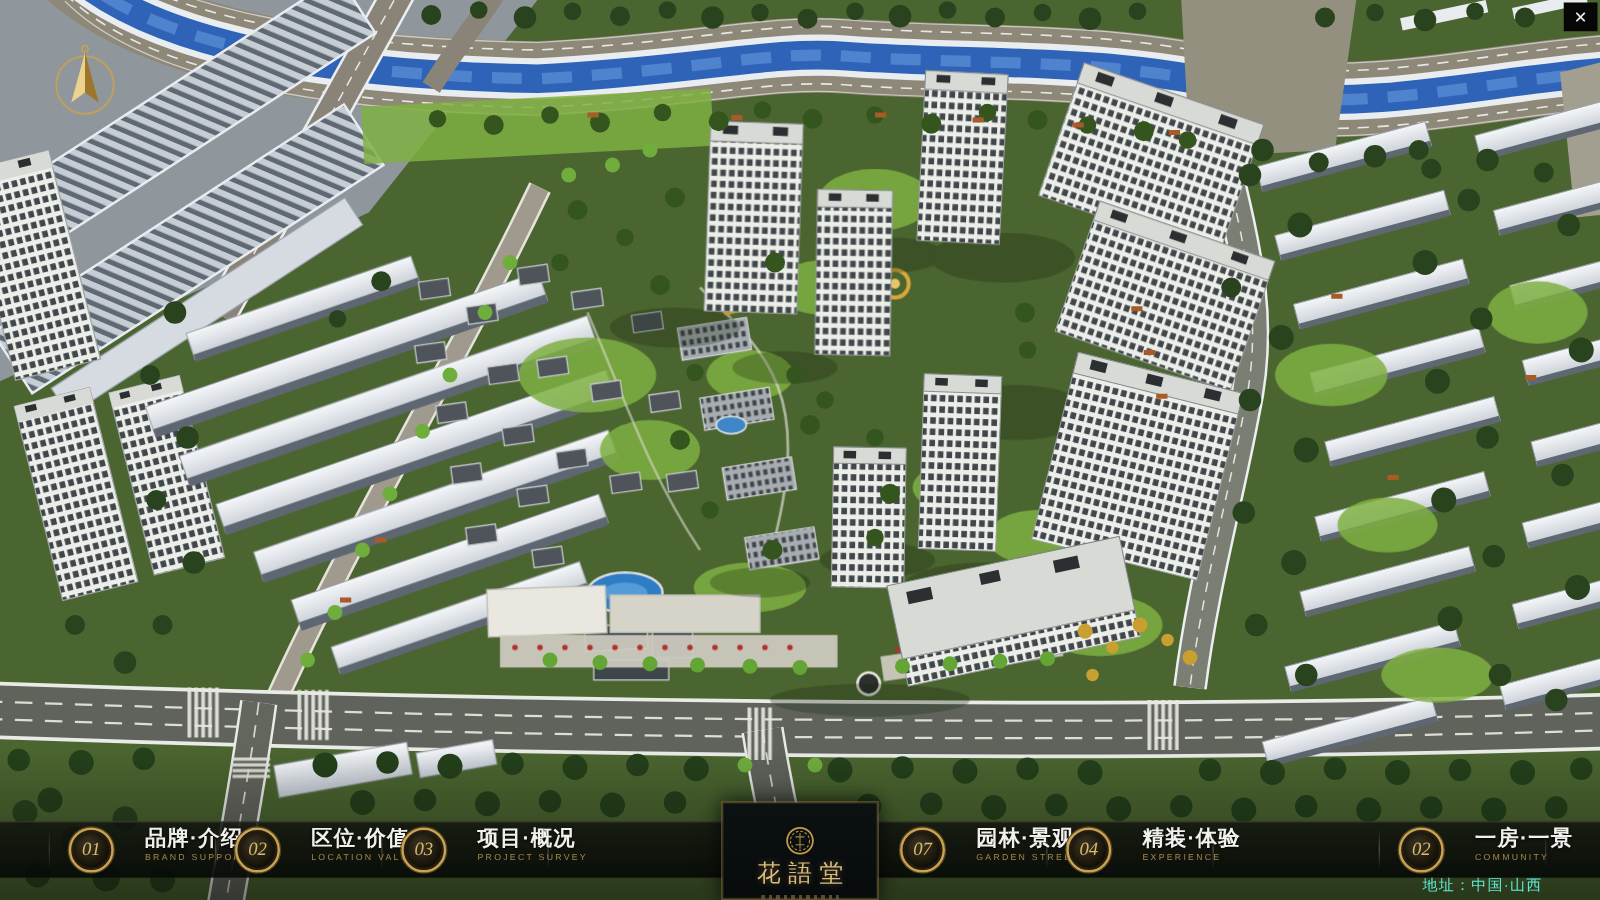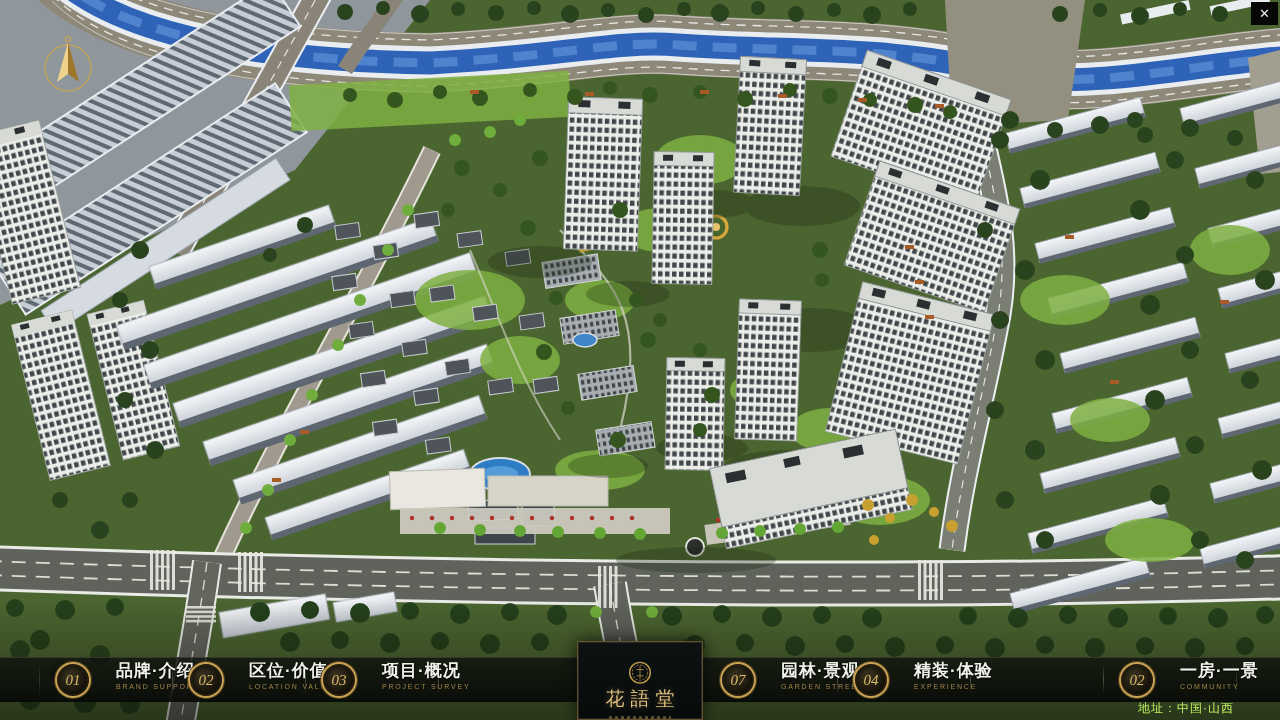--- a/index.html
+++ b/index.html
@@ -36,21 +36,21 @@
   .logo-panel{position:absolute;left:577px;top:641px;width:126px;height:79px;box-sizing:border-box;
               background:linear-gradient(180deg,#0c1112,#070b0c);border:1px solid #64532e;
               box-shadow:inset 0 0 0 1px rgba(210,175,105,.15), 0 0 16px rgba(0,0,0,.75);
               display:flex;flex-direction:column;align-items:center;padding-top:19px;cursor:pointer;}
   .logo-name{font-family:"Liberation Serif","DejaVu Serif",serif;font-size:19px;color:#dcbe7c;
              letter-spacing:6px;text-indent:6px;margin-top:2px;white-space:nowrap;
              text-shadow:0 0 6px rgba(220,180,100,.35);}
   .logo-sub{width:62px;height:3px;margin-top:4px;opacity:.6;
             background:repeating-linear-gradient(90deg,rgba(190,160,95,.7) 0 3px,transparent 3px 6px);}
 
-  .address{position:absolute;right:46px;top:700px;font-size:12px;color:#bef264;letter-spacing:1px;}
+  .address{position:absolute;right:46px;top:700px;font-size:12px;color:#5eead4;letter-spacing:1px;}
 </style>
 </head>
 <body>
 
 <div class="stage">
 
   <svg class="scene" width="1280" height="720" viewBox="0 0 1280 720">
     <defs>
       <pattern id="win" width="7" height="9" patternUnits="userSpaceOnUse">
         <rect width="7" height="9" fill="#eceee9"></rect>

